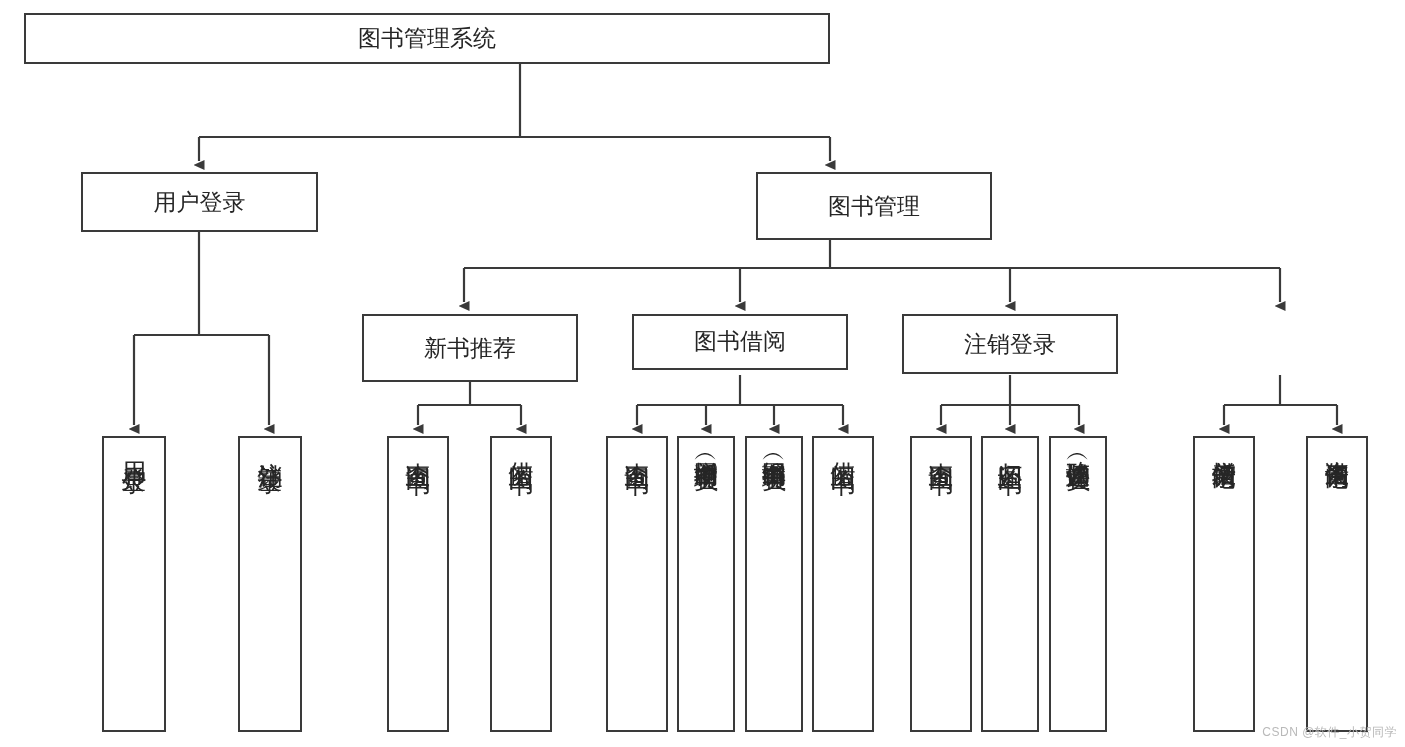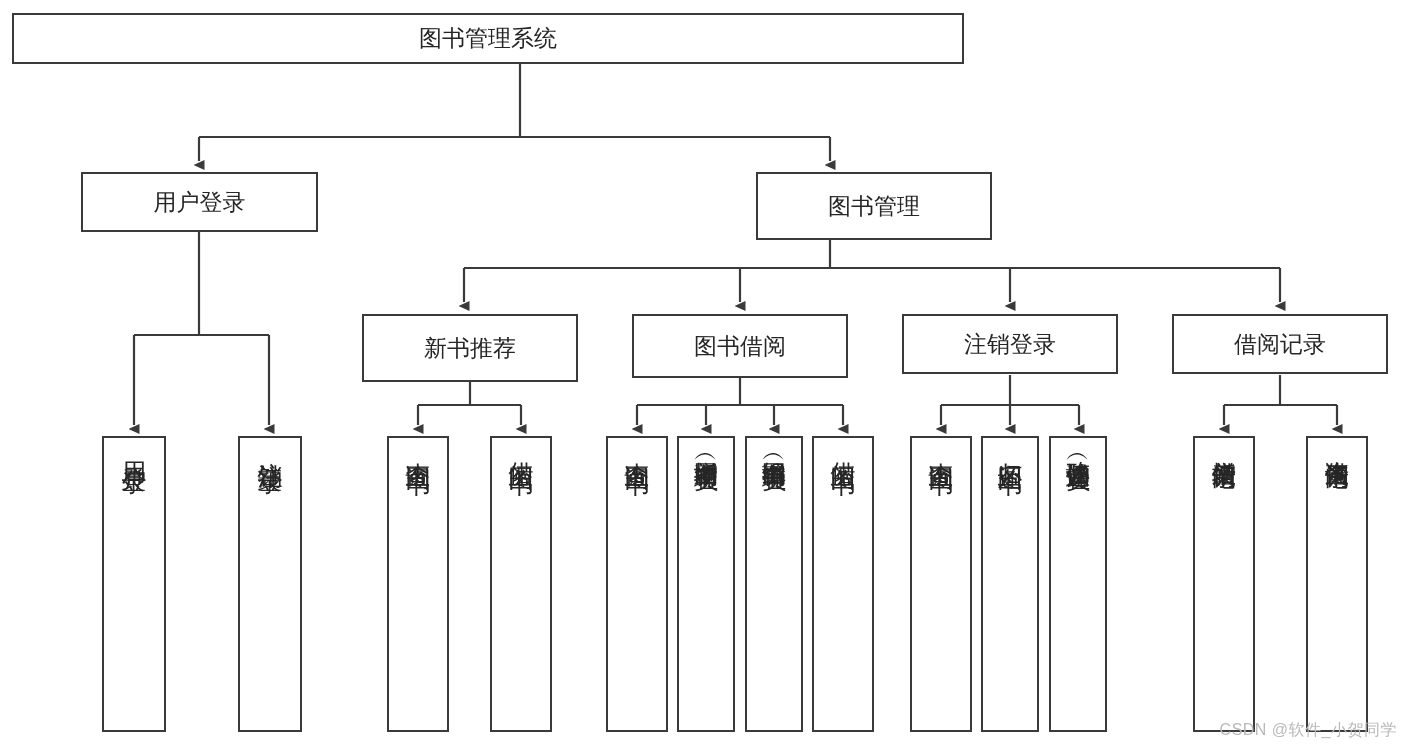--- a/index.html
+++ b/index.html
@@ -61,21 +61,21 @@
     white-space: nowrap;
   }
   .node.leaf.tall .lbl {
     font-size: 24px;
     letter-spacing: 1px;
   }
   .watermark {
     position: absolute;
     right: 8px;
     bottom: 6px;
-    font-size: 16px;
+    font-size: 12px;
     color: #b9b9b9;
     white-space: nowrap;
     letter-spacing: 0.5px;
   }
 </style>
 </head>
 <body>
 
 <div id="canvas">
 
@@ -122,43 +122,40 @@
       <path d="M1010,405 L1010,425" marker-end="url(#arrow)"></path>
       <path d="M1079,405 L1079,425" marker-end="url(#arrow)"></path>
 
       <path d="M1280,375 L1280,405"></path>
       <path d="M1224,405 L1337,405"></path>
       <path d="M1224,405 L1224,425" marker-end="url(#arrow)"></path>
       <path d="M1337,405 L1337,425" marker-end="url(#arrow)"></path>
     </g>
   </svg>
 
-  <div class="node root" style="left:12px; top:13px; width:952px; height:51px;">
+  <div class="node root" style="left:24px; top:13px; width:806px; height:51px;">
     <span class="lbl">图书管理系统</span>
   </div>
 
   <div class="node horiz" style="left:81px; top:172px; width:237px; height:60px;">
     <span class="lbl">用户登录</span>
   </div>
   <div class="node horiz" style="left:756px; top:172px; width:236px; height:68px;">
     <span class="lbl">图书管理</span>
   </div>
 
   <div class="node horiz" style="left:362px; top:314px; width:216px; height:68px;">
     <span class="lbl">新书推荐</span>
   </div>
-  <div class="node horiz" style="left:632px; top:314px; width:216px; height:64px;">
+  <div class="node horiz" style="left:632px; top:314px; width:216px; height:56px;font-family:Liberation Serif, serif;">
     <span class="lbl">图书借阅</span>
   </div>
   <div class="node horiz" style="left:902px; top:314px; width:216px; height:60px;">
     <span class="lbl">注销登录</span>
   </div>
-  <div class="node horiz" style="left:1172px; top:314px; width:216px; height:60px;">
-    <span class="lbl">借阅记录</span>
-  </div>
 
   <div class="node leaf" style="left:102px; top:436px; width:64px; height:296px;">
     <span class="lbl">用户登录</span>
   </div>
   <div class="node leaf" style="left:238px; top:436px; width:64px; height:296px;">
     <span class="lbl">注销登录</span>
   </div>
 
   <div class="node leaf" style="left:387px; top:436px; width:62px; height:296px;">
     <span class="lbl">查询图书</span>

